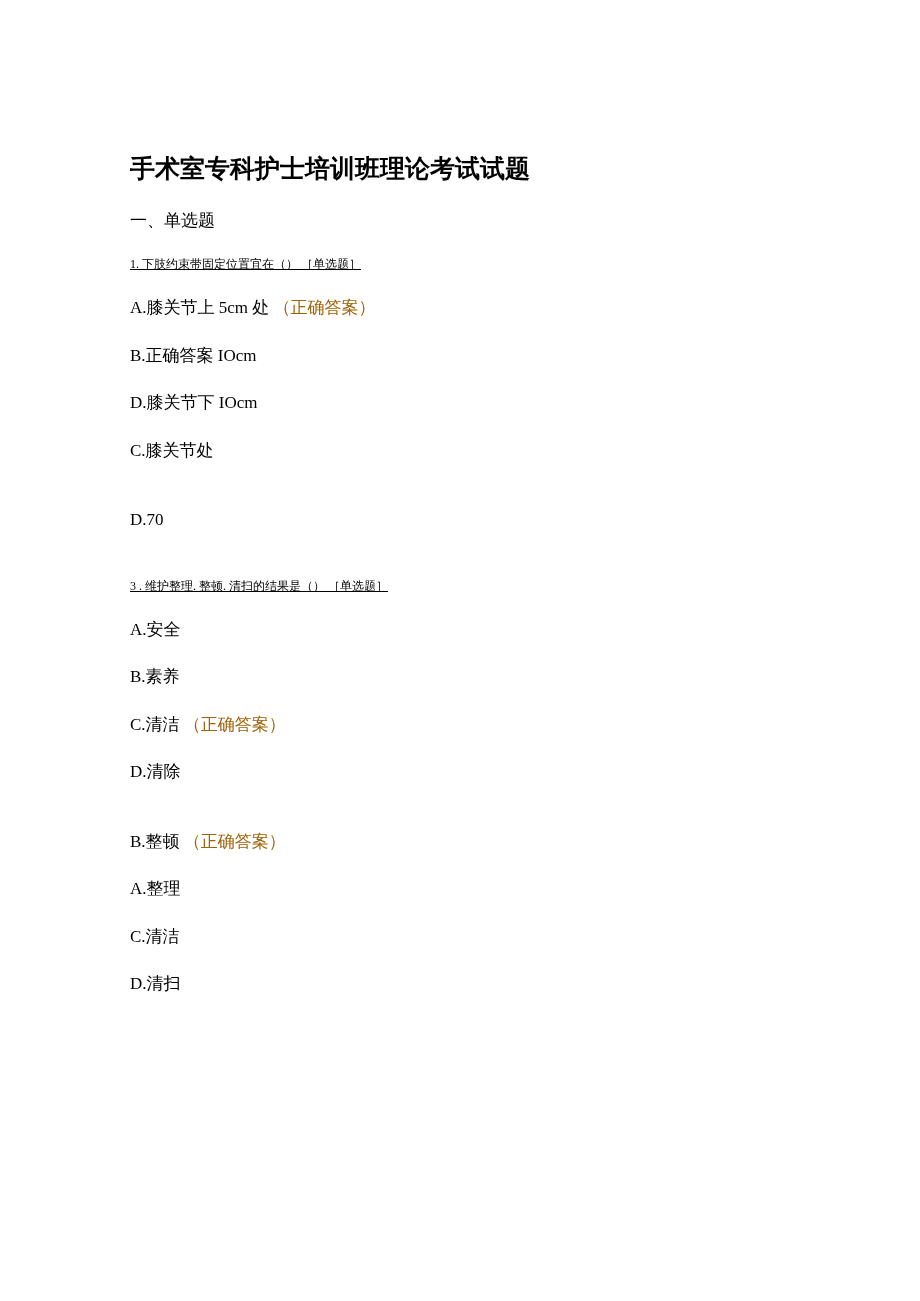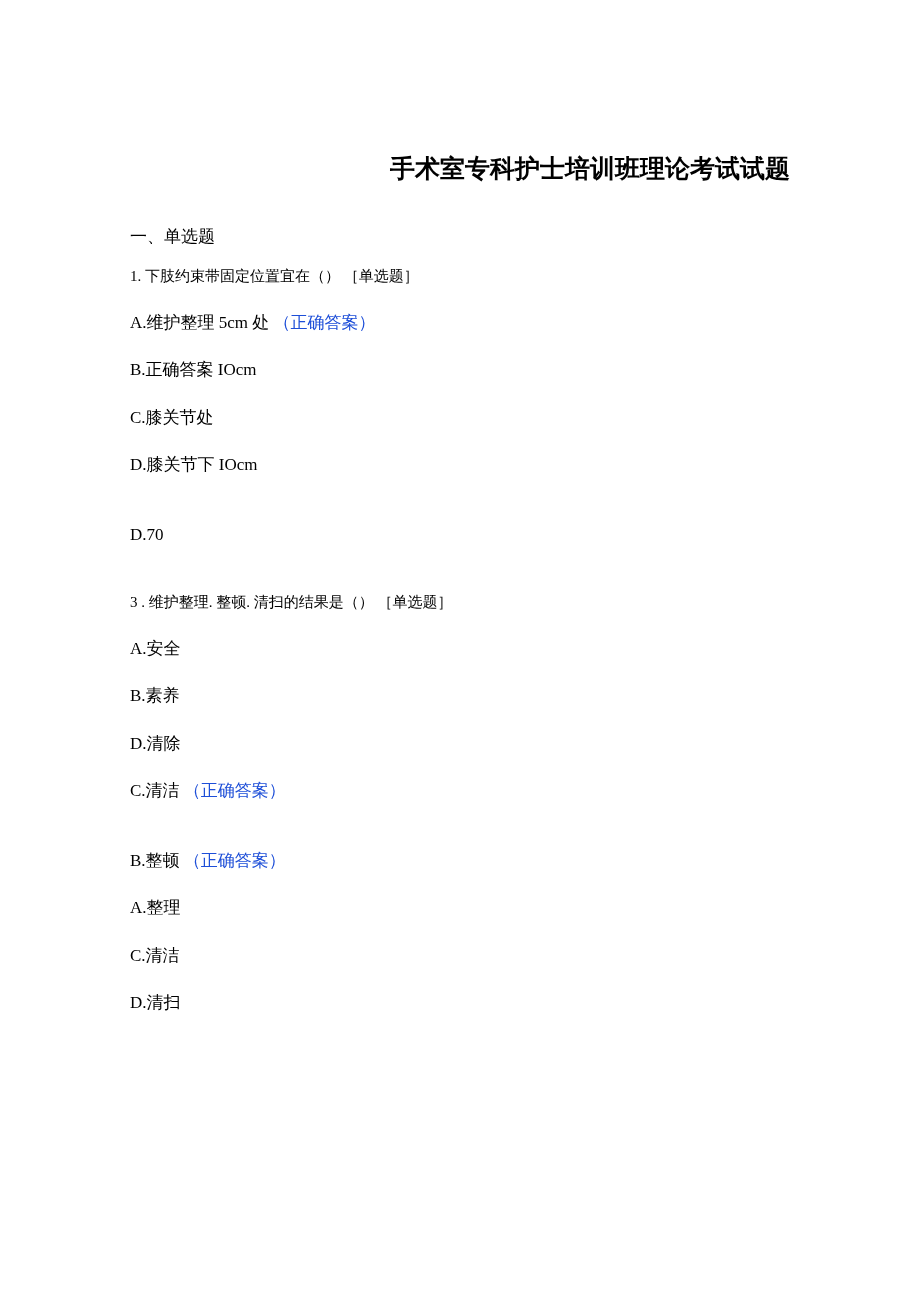--- a/index.html
+++ b/index.html
@@ -10,70 +10,71 @@
     color: #000000;
   }
   .page {
     width: 920px;
     min-height: 1301px;
     box-sizing: border-box;
     padding: 150px 130px 100px 130px;
     line-height: 1.5;
   }
   .title {
-    text-align: right;
+    text-align: left;
     font-size: 25px;
     font-weight: bold;
-    margin-bottom: 36px;
+    margin-bottom: 20px;
   }
   .section-heading {
     font-size: 17px;
-    margin-bottom: 16px;
+    margin-bottom: 22px;
   }
   .question-stem {
-    font-size: 15px;
+    font-size: 12px;
     margin-bottom: 22px;
+    text-decoration: underline;
   }
   .option {
     font-size: 17px;
     margin-bottom: 22px;
   }
   .answer {
-    color: #1d4ed8;
+    color: #a16207;
   }
   .question-block {
     margin-bottom: 44px;
   }
 </style>
 </head>
 <body>
 
 <div class="page">
 
   <div class="title">手术室专科护士培训班理论考试试题</div>
 
   <div class="section-heading">一、单选题</div>
 
   <div class="question-block">
     <div class="question-stem">
       <span>1. 下肢约束带固定位置宜在（）</span>
       <span>［单选题］</span>
     </div>
     <div class="option">
-      <span>A.维护整理 5cm 处</span>
+      <span>A.膝关节上 5cm 处</span>
       <span class="answer">（正确答案）</span>
     </div>
     <div class="option">
       <span>B.正确答案 IOcm</span>
     </div>
     <div class="option">
-      <span>C.膝关节处</span>
+      <span>D.膝关节下 IOcm</span>
     </div>
     <div class="option">
-      <span>D.膝关节下 IOcm</span>
+      <span>C.膝关节处</span>
     </div>
   </div>
 
   <div class="question-block">
     <div class="option">
       <span>D.70</span>
     </div>
   </div>
 
   <div class="question-block">
@@ -81,25 +82,25 @@
       <span>3  . 维护整理. 整顿. 清扫的结果是（）</span>
       <span>［单选题］</span>
     </div>
     <div class="option">
       <span>A.安全</span>
     </div>
     <div class="option">
       <span>B.素养</span>
     </div>
     <div class="option">
-      <span>D.清除</span>
+      <span>C.清洁</span>
+      <span class="answer">（正确答案）</span>
     </div>
     <div class="option">
-      <span>C.清洁</span>
-      <span class="answer">（正确答案）</span>
+      <span>D.清除</span>
     </div>
   </div>
 
   <div class="question-block">
     <div class="option">
       <span>B.整顿</span>
       <span class="answer">（正确答案）</span>
     </div>
     <div class="option">
       <span>A.整理</span>

